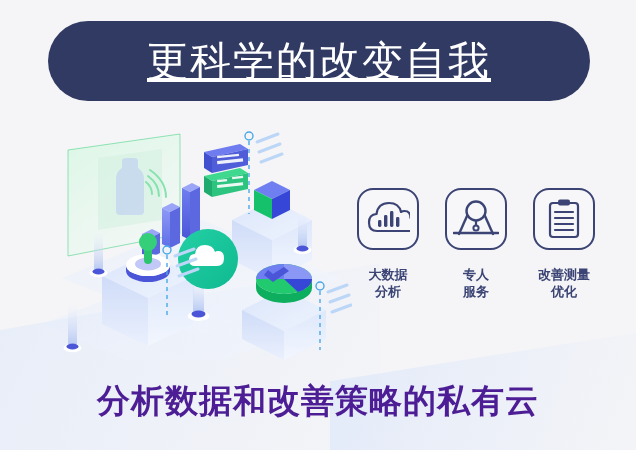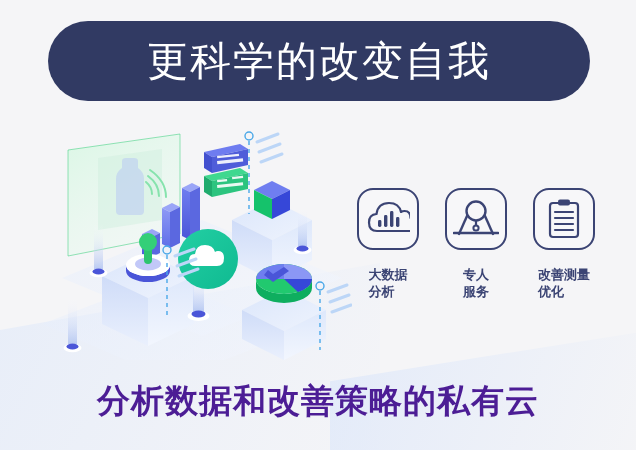--- a/index.html
+++ b/index.html
@@ -53,20 +53,21 @@
     align-items: center;
     justify-content: center;
   }
   .banner-title {
     color: #ffffff;
     font-size: 41px;
     letter-spacing: 2px;
     font-weight: 500;
     line-height: 1;
     white-space: nowrap;
+    text-decoration: underline;
   }
 
   
   .illus {
     position: absolute;
     left: 42px;
     top: 128px;
     width: 310px;
     height: 232px;
   }
@@ -96,21 +97,21 @@
     align-items: center;
     justify-content: center;
     background: #f7f7f9;
     box-sizing: border-box;
   }
   .feature-label {
     margin-top: 16px;
     color: #3b4474;
     font-size: 13px;
     line-height: 17px;
-    text-align: left;
+    text-align: center;
     font-weight: 700;
     white-space: nowrap;
   }
 
   
   .footer-headline {
     position: absolute;
     left: 0;
     top: 383px;
     width: 636px;

